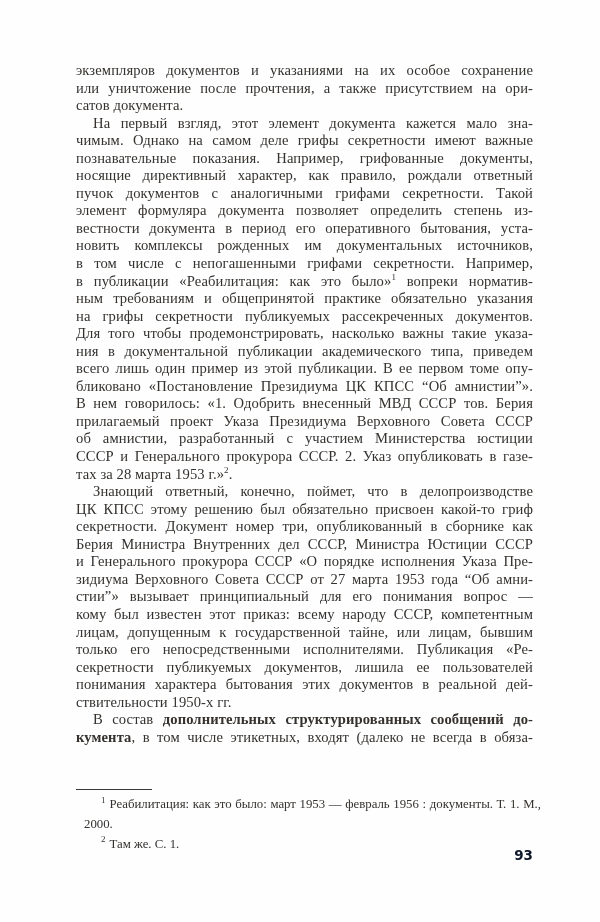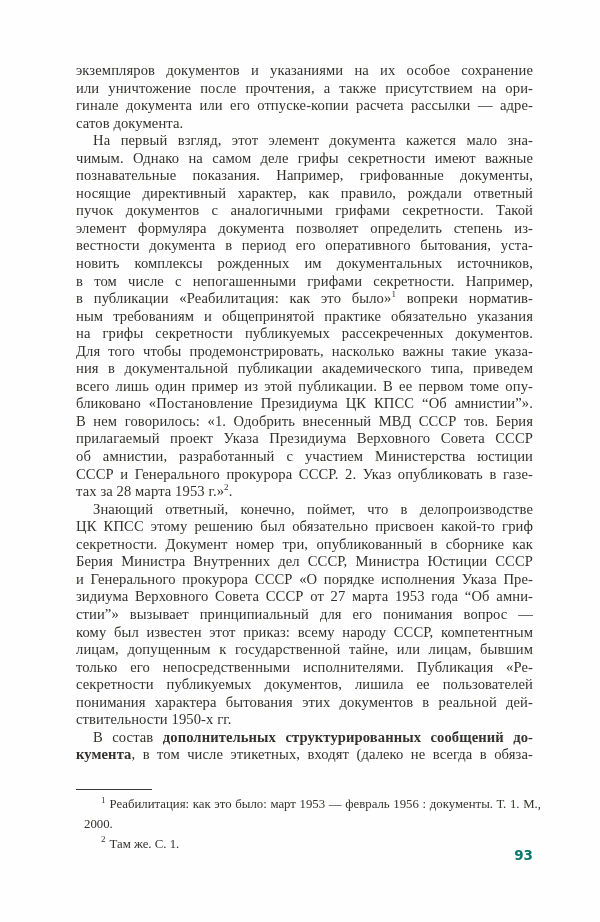--- a/index.html
+++ b/index.html
@@ -62,32 +62,31 @@
   .fn-line.last { text-align-last: left; }
   .fn-line.indent { text-indent: 17px; }
   .fn-line sup.fnref { margin-right: 4px; }
   .page-number {
     position: absolute;
     right: 67px;
     top: 847px;
     font-family: "DejaVu Sans", sans-serif;
     font-weight: bold;
     font-size: 13.5px;
-    color: #0f766e;
+    color: #0f172a;
   }
 </style>
 </head>
 <body style="background: rgb(254, 254, 254);">
 
 <div class="page" style="background: rgb(254, 254, 254); color: rgb(52, 49, 46);">
   <div class="text-block" id="body-block">
       <div class="para">
         <div class="line"><span class="">экземпляров документов и указаниями на их особое сохранение</span></div>
         <div class="line"><span class="">или уничтожение после прочтения, а также присутствием на ори-</span></div>
-        <div class="line"><span class="">гинале документа или его отпуске-копии расчета рассылки — адре-</span></div>
         <div class="line last"><span class="">сатов документа.</span></div>
       </div>
       <div class="para">
         <div class="line indent"><span class="">На первый взгляд, этот элемент документа кажется мало зна-</span></div>
         <div class="line"><span class="">чимым. Однако на самом деле грифы секретности имеют важные</span></div>
         <div class="line"><span class="">познавательные показания. Например, грифованные документы,</span></div>
         <div class="line"><span class="">носящие директивный характер, как правило, рождали ответный</span></div>
         <div class="line"><span class="">пучок документов с аналогичными грифами секретности. Такой</span></div>
         <div class="line"><span class="">элемент формуляра документа позволяет определить степень из-</span></div>
         <div class="line"><span class="">вестности документа в период его оперативного бытования, уста-</span></div>

